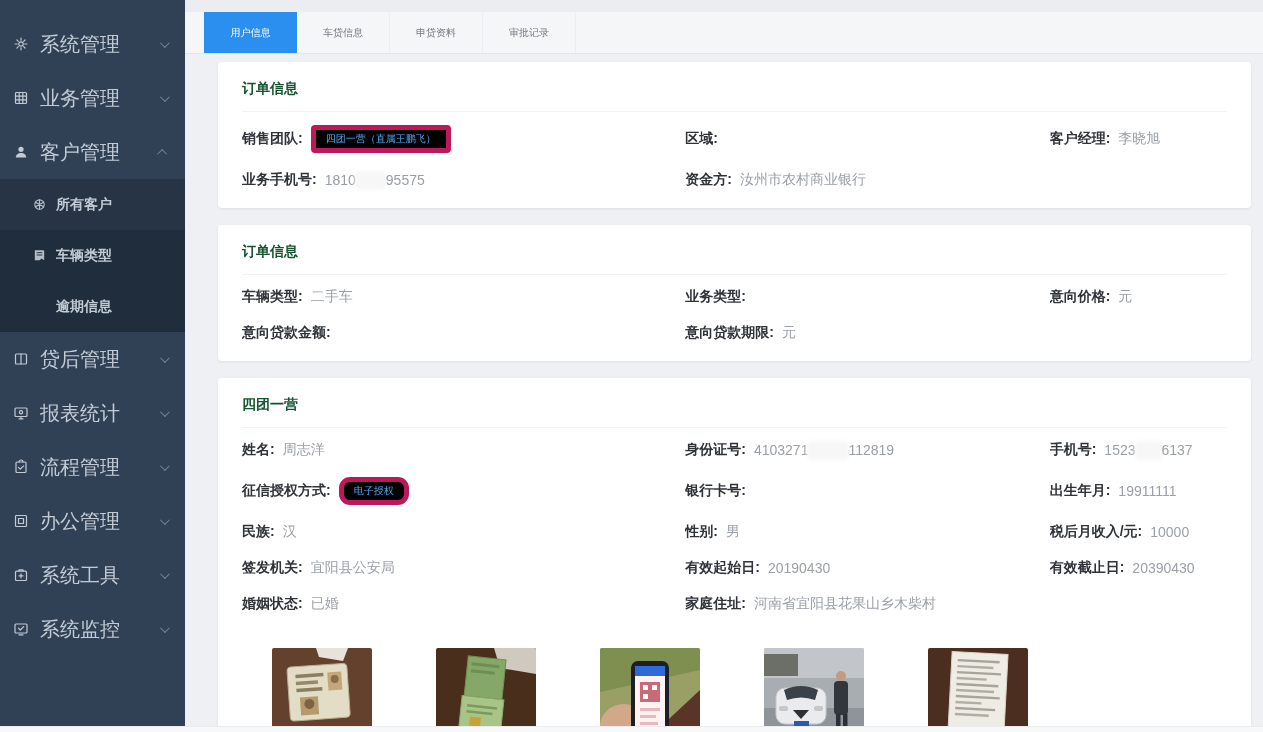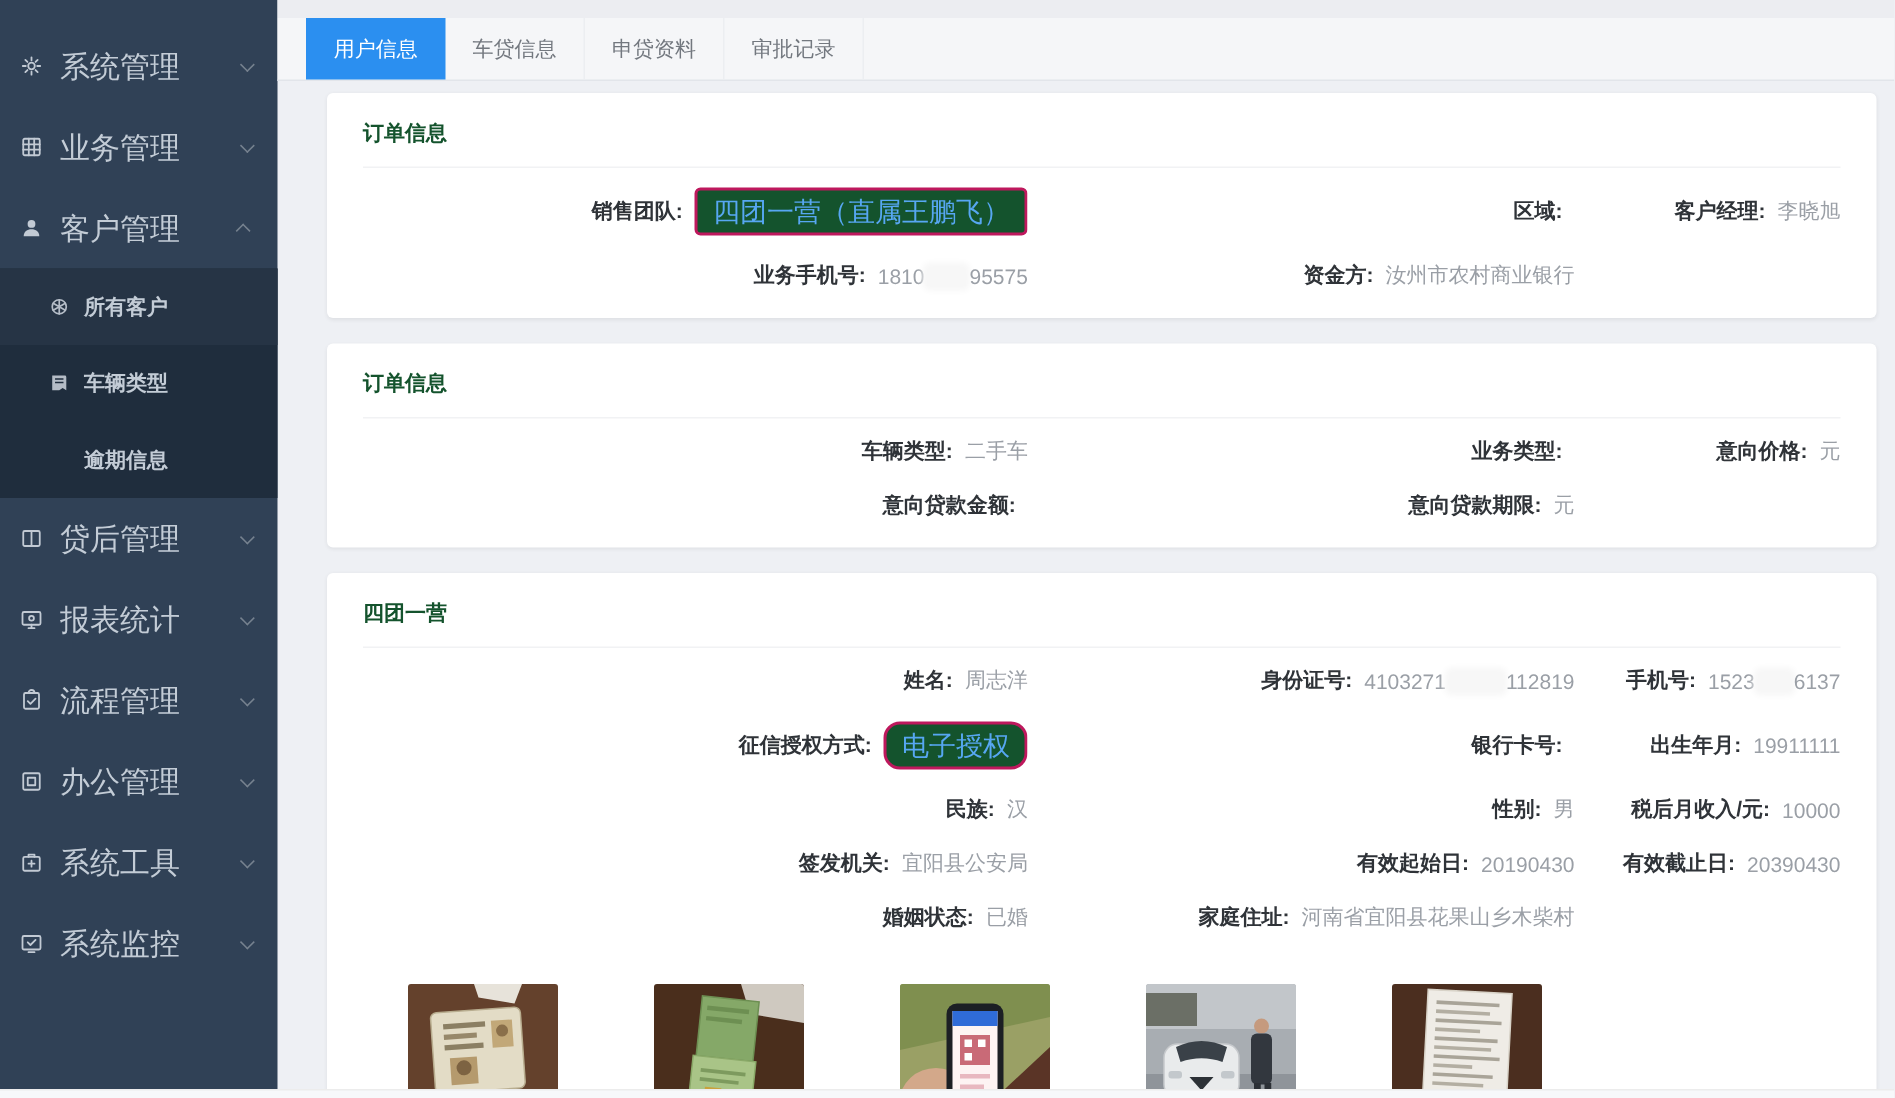--- a/index.html
+++ b/index.html
@@ -44,42 +44,42 @@
   
   .main { flex: 1; display: flex; flex-direction: column; min-width: 0; }
   .topstrip { height: 12px; background: #ecedf1; }
   .tabbar {
     height: 42px; background: #f5f6f8;
     border-bottom: 1px solid #e2e5ea;
     display: flex; padding-left: 19px;
   }
   .tab {
     width: 93px; display: flex; align-items: center; justify-content: center;
-    color: #73787f; cursor: pointer; font-size: 14px;
+    color: #73787f; cursor: pointer; font-size: 10px;
     border-right: 1px solid #eceef1;
   }
   .tab.active { background: #2b8ff0; color: #fff; border-right: none; }
 
   .content { flex: 1; padding: 8px 12px 0 33px; overflow: hidden; }
   .card {
     background: #fff; border-radius: 4px;
     box-shadow: 0 1px 3px rgba(0,0,0,.07);
     padding: 14px 24px 10px; margin-bottom: 17px;
   }
   .card-title {
     font-weight: bold; color: #14532d; font-size: 14px;
     padding: 4px 0 13px; border-bottom: 1px solid #f1f2f4; margin-bottom: 4px;
   }
   .fgrid { display: grid; grid-template-columns: 45% 37% 18%; }
-  .field { padding: 9px 0; display: flex; align-items: center; min-height: 32px; white-space: nowrap; overflow: hidden; justify-content: flex-end; }
+  .field { padding: 9px 0; display: flex; align-items: center; min-height: 32px; white-space: nowrap; overflow: hidden; }
   .fl { font-weight: bold; color: #2f3338; margin-right: 8px; }
   .fv { color: #9a9fa6; }
   .badge {
-    background: #14532d; border: 2px solid #be185d; color: #57a7f2;
-    padding: 2px 10px; border-radius: 4px; font-size: 18px; cursor: pointer;
+    background: #000000; border: 5px solid #be185d; color: #57a7f2;
+    padding: 2px 10px; border-radius: 4px; font-size: 10px; cursor: pointer;
   }
   .badge.plain { cursor: default; border-radius: 11px; }
   .redact {
     display: inline-block; height: 13px; background: #f7f7f7;
     border-radius: 2px; vertical-align: -2px; margin: 0 2px;
     box-shadow: 0 0 4px 3px #f7f7f7;
   }
   .r26 { width: 26px; } .r36 { width: 36px; } .r22 { width: 22px; }
 
   .photos { display: flex; gap: 64px; padding: 26px 0 0 30px; }

